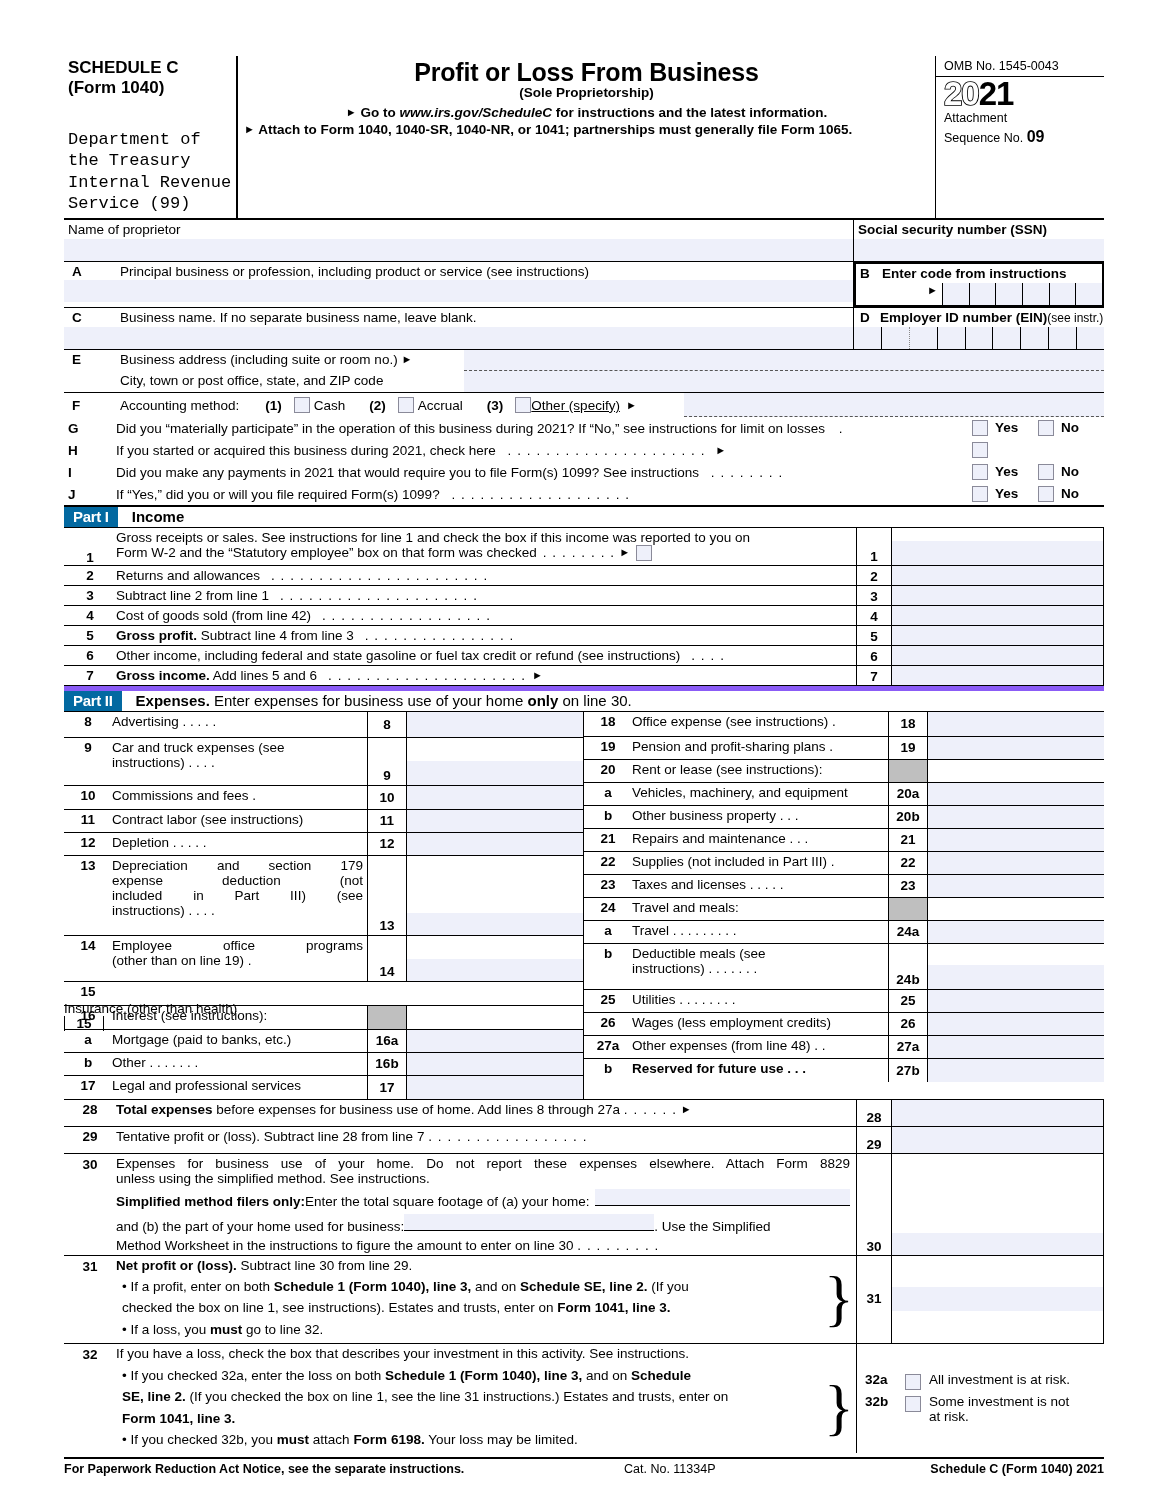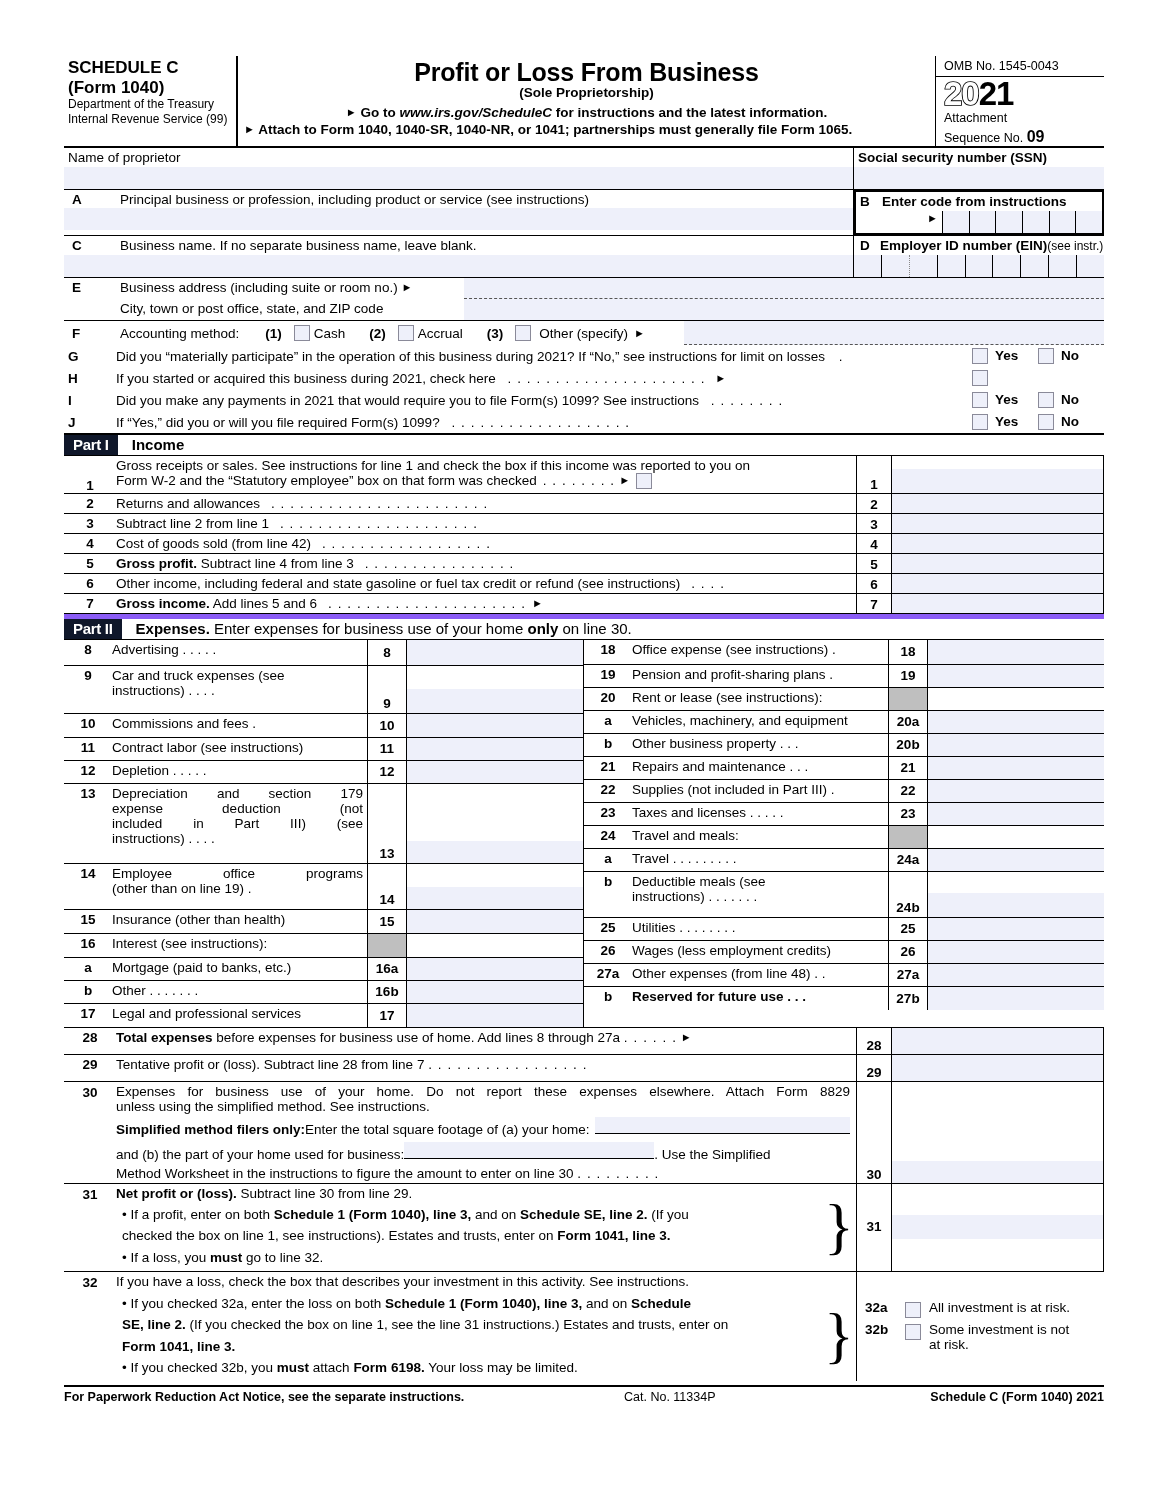--- a/index.html
+++ b/index.html
@@ -18,21 +18,21 @@
   .bi { font-weight:bold; font-style:italic; }
   .fill { background:#eef0fa; }
   .gray { background:#bfbfbf; }
   .arrow { font-size:11px; line-height:1; vertical-align:1px; }
   .dots { letter-spacing:.08em; }
 
   
   .hdr { display:flex; border-bottom:2px solid #000; }
   .hdr-l { width:172px; padding:2px 0 4px 4px; }
   .hdr-l .t1 { font-weight:bold; font-size:17px; line-height:1.15; }
-  .hdr-l .t2 { font-size:12px; line-height:1.25; margin-top:0; }
+  .hdr-l .t2 { font-size:17px; line-height:1.25; margin-top:32px;font-family:Liberation Mono, monospace; }
   .hdr-c { flex:1; border-left:2.5px solid #000; border-right:1px solid #000;
            padding:3px 6px 3px 6px; text-align:center; }
   .hdr-c .title { font-size:25px; font-weight:bold; letter-spacing:-.2px; line-height:1.08; }
   .hdr-c .sub { font-size:13.5px; font-weight:bold; margin-top:-1px; }
   .hdr-c .goto { font-size:13.5px; font-weight:bold; margin-top:5px; }
   .hdr-c .att { font-size:13.5px; font-weight:bold; margin-top:2px; text-align:left; }
   .hdr-r { width:168px; padding:0; }
   .hdr-r .omb { font-size:12.5px; padding:3px 0 3px 8px; border-bottom:1px solid #000; }
   .hdr-r .yr { font-size:33px; font-weight:bold; letter-spacing:-1px; line-height:.95;
                padding-left:8px; margin-top:1px; }
@@ -70,21 +70,21 @@
 
   .gjrow { display:flex; align-items:center; height:22px; }
   .gj-txt { flex:1; padding-left:0; }
   .yn { width:66px; display:flex; align-items:center; gap:7px; justify-content:flex-start; }
   .cb { display:inline-block; width:16px; height:16px; border:1px solid #8a8a99;
         background:#eef0fa; }
 
   
   .partbar { display:flex; align-items:stretch; border-top:2px solid #000;
              border-bottom:1px solid #000; background:#fff; }
-  .partbar .tag { background:#0f172a; color:#fff; font-weight:bold; font-size:15px;
+  .partbar .tag { background:#0369a1; color:#fff; font-weight:bold; font-size:15px;
                   padding:1px 9px 2px 9px; letter-spacing:-.3px; }
   .partbar .nm { font-weight:bold; font-size:15px; padding:1px 0 2px 14px; }
   .partbar .nm .reg { font-weight:normal; }
 
   
   .iline { display:flex; border-bottom:1px solid #000; }
   .iline.nb { border-bottom:none; }
   .i-txt { flex:1; padding:2px 4px 2px 0; }
   .i-no  { width:52px; text-align:center; font-weight:bold; padding-top:2px; }
   .i-num { width:36px; border-left:1px solid #000; border-right:1px solid #000;
@@ -253,21 +253,21 @@
         <span class="letter">F</span>
         <span>Accounting method:</span>
         <span class="b" style="margin-left:26px;">(1)</span>
         <span class="cb" style="margin-left:12px;"></span>
         <span style="margin-left:4px;">Cash</span>
         <span class="b" style="margin-left:24px;">(2)</span>
         <span class="cb" style="margin-left:12px;"></span>
         <span style="margin-left:4px;">Accrual</span>
         <span class="b" style="margin-left:24px;">(3)</span>
         <span class="cb" style="margin-left:12px;"></span>
-        <span style="margin-left:8px;">Other (specify)</span>
+        <span style="margin-left:0;text-decoration:underline;">Other (specify)</span>
         <span class="arrow" style="margin-left:6px;">►</span>
       </div>
     </div>
     <div class="e-r">
       <div class="dashline" style="height:24px;"></div>
     </div>
   </div>
 
   <div class="gjrow">
     <div class="gj-txt cap">
@@ -467,21 +467,21 @@
             <div class="e-no" style="padding-top: 2px;">14</div>
             <div class="e-lbl" style="padding-top: 2px; padding-right: 4px; text-align: justify; text-align-last: justify;">
               <div style="text-align: justify; text-align-last: justify;">Employee office programs</div>
               <div style="text-align-last: left;">(other than on line 19)  .</div>
             </div>
             <div class="e-numbox" style="display: flex; align-items: flex-end; justify-content: center; padding-bottom: 2px;">14</div>
             <div class="e-valbox" style="background: rgb(255, 255, 255); display: flex; flex-direction: column; justify-content: flex-end;">
               <div class="fill" style="height: 22px;"></div>
             </div>
           </div>
-          <div class="erow2 cellline" style="height: 24px;">
+          <div class="erow2 cellline" style="height: 24px; flex-direction: column;">
             <div class="e-no" style="padding-top: 2px;">15</div>
             <div class="e-lbl" style="padding-top: 2px; padding-right: 4px;">
               <div style="text-align-last: left;">Insurance (other than health)</div>
             </div>
             <div class="e-numbox" style="display: flex; align-items: center; justify-content: center; padding-bottom: 0px;">15</div>
             <div class="e-valbox"></div>
           </div>
           <div class="erow2 cellline" style="height: 24px;">
             <div class="e-no" style="padding-top: 2px;">16</div>
             <div class="e-lbl" style="padding-top: 2px; padding-right: 4px;">

